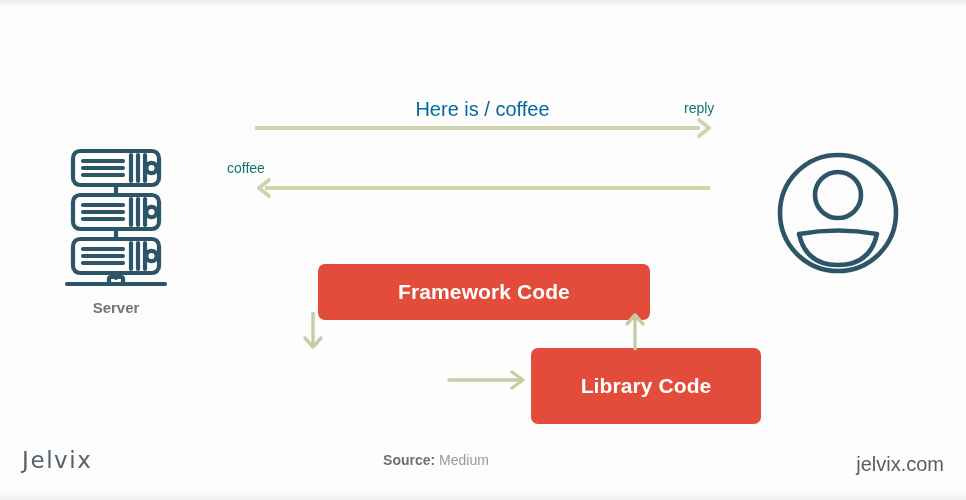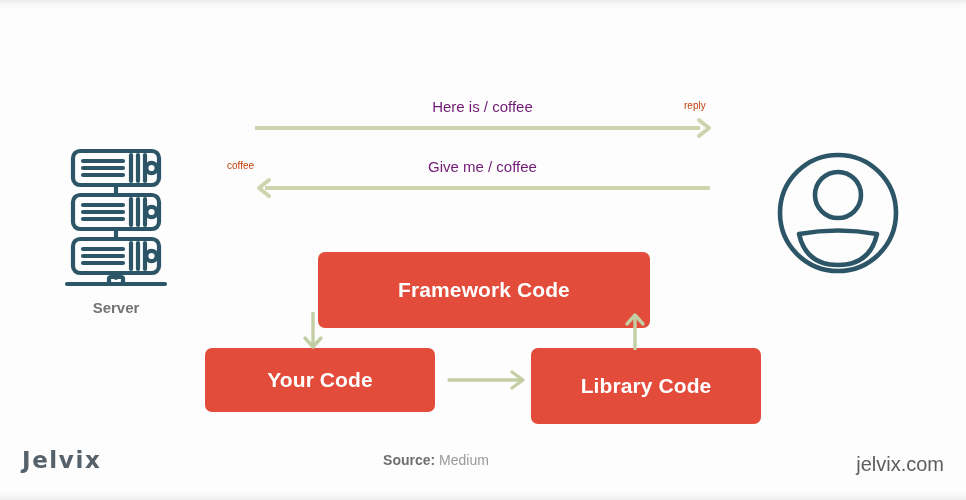--- a/index.html
+++ b/index.html
@@ -73,28 +73,28 @@
     height: 22px;
   }
   .msg-line {
     position: absolute;
     top: 9px;
     height: 4px;
     background: #cfd3ae;
   }
   .msg-label {
     position: absolute;
-    color: #701a75;
-    font-size: 15px;
+    color: #0369a1;
+    font-size: 20px;
     white-space: nowrap;
   }
   .edge-label {
     position: absolute;
-    color: #c2410c;
-    font-size: 10px;
+    color: #0f766e;
+    font-size: 14px;
     white-space: nowrap;
   }
 
   #reply-arrow    { left: 255px; top: 117px; width: 455px; }
   #request-arrow  { left: 255px; top: 177px; width: 455px; }
 
   #reply-label    { left: 684px; top: 100px; }
   #request-label  { left: 227px; top: 160px; }
 
   #reply-msg-label   { left: 0; top: -19px; width: 455px; text-align: center; }
@@ -106,39 +106,39 @@
     background: #e34c3a;
     border-radius: 7px;
     color: #ffffff;
     font-size: 21px;
     font-weight: bold;
     display: flex;
     align-items: center;
     justify-content: center;
     letter-spacing: 0.1px;
   }
-  #framework-box { left: 318px; top: 252px; width: 332px; height: 76px; }
+  #framework-box { left: 318px; top: 264px; width: 332px; height: 56px; }
   #your-code-box { left: 205px; top: 348px; width: 230px; height: 64px; }
   #library-box   { left: 531px; top: 348px; width: 230px; height: 76px; }
 
   
   .flow-arrow { position: absolute; }
   #flow-down  { left: 300px; top: 312px; }
   #flow-up    { left: 622px; top: 312px; }
   #flow-right { left: 447px; top: 368px; }
 
   
   .footer-logo {
     position: absolute;
     left: 22px;
     top: 447px;
     color: #55616b;
     font-size: 23px;
     font-family: "DejaVu Sans", sans-serif;
-    font-weight: 700;
+    font-weight: 400;
     letter-spacing: 1.6px;
   }
   .footer-source {
     position: absolute;
     left: 0;
     top: 452px;
     width: 872px;
     text-align: center;
     font-size: 14px;
     color: #9a9a9a;
@@ -222,31 +222,27 @@
     </svg>
     <div class="msg-label" id="reply-msg-label">Here is / coffee</div>
   </div>
   <div class="edge-label" id="reply-label">reply</div>
 
   <div class="msg-arrow" id="request-arrow">
     <div class="msg-line" style="left:10px; width:445px;"></div>
     <svg style="position:absolute; left:0px; top:0px;" width="22" height="22" viewBox="0 0 22 22" fill="none" stroke="#cfd3ae" stroke-width="4" stroke-linecap="round" stroke-linejoin="round">
       <polyline points="14,3 4,11 14,19"></polyline>
     </svg>
-    <div class="msg-label" id="request-msg-label">Give me / coffee</div>
   </div>
   <div class="edge-label" id="request-label">coffee</div>
 
   <div class="code-box" id="framework-box">
     <span>Framework Code</span>
   </div>
 
-  <div class="code-box" id="your-code-box">
-    <span>Your Code</span>
-  </div>
 
   <div class="code-box" id="library-box">
     <span>Library Code</span>
   </div>
 
   <div class="flow-arrow" id="flow-down">
     <svg width="26" height="38" viewBox="0 0 26 38" fill="none" stroke="#c3ceA4" stroke-width="3.4" stroke-linecap="round" stroke-linejoin="round">
       <line x1="13" y1="1" x2="13" y2="34"></line>
       <polyline points="5,26 13,35 21,26"></polyline>
     </svg>

